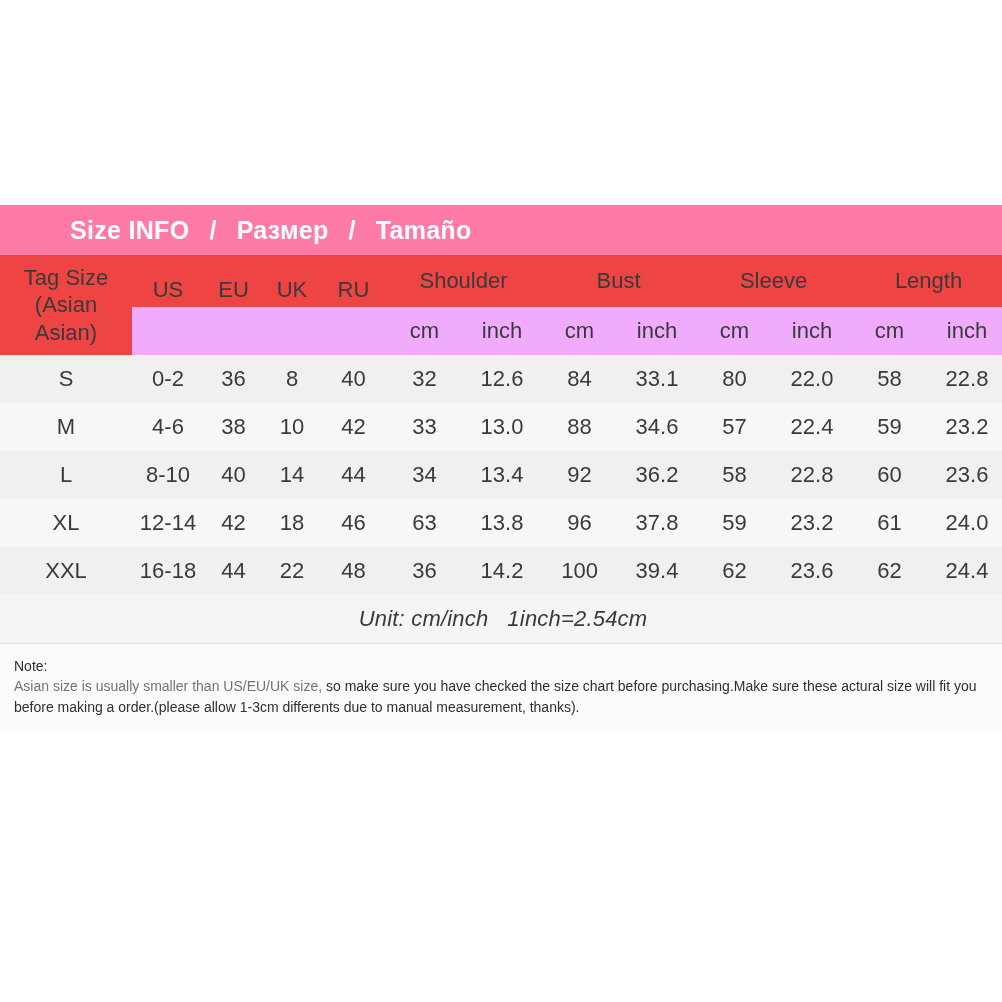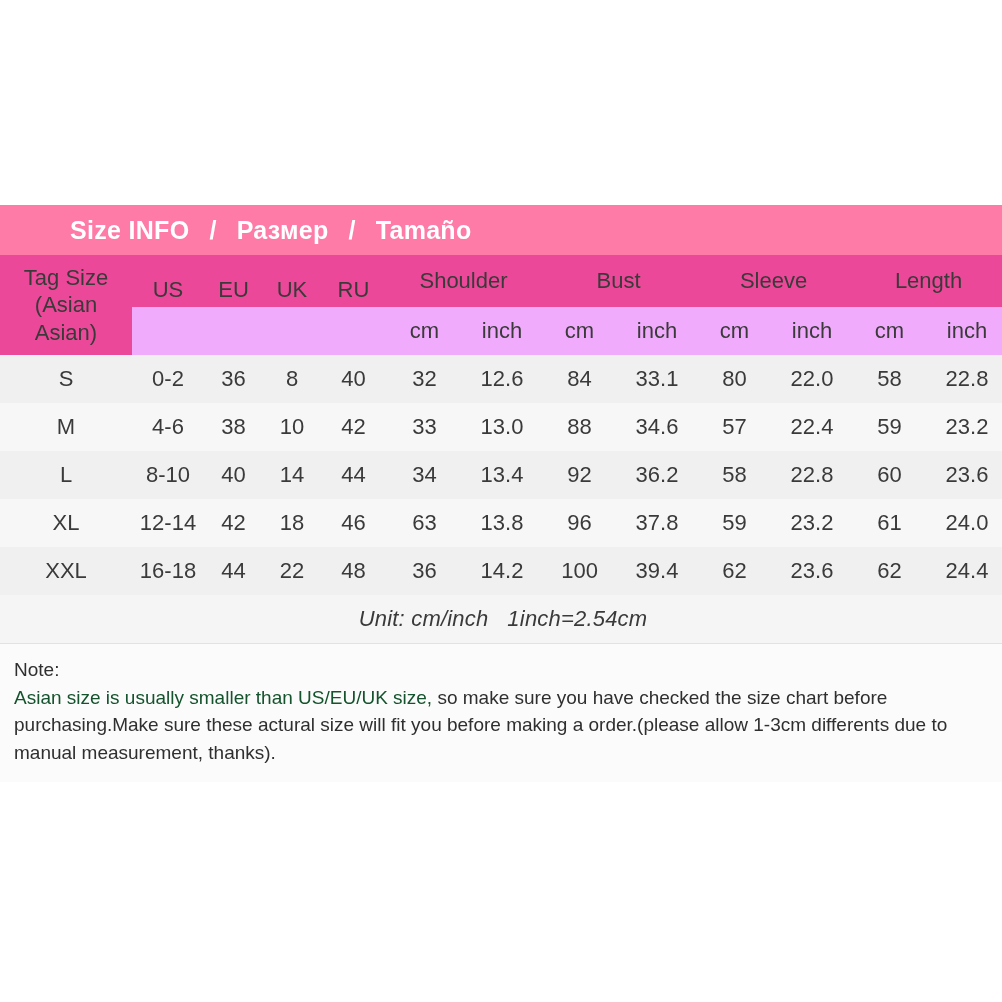--- a/index.html
+++ b/index.html
@@ -54,21 +54,21 @@
   }
   table.size-table td, table.size-table th {
     text-align: center;
     font-size: 22px;
     color: #3a3a3a;
     font-weight: normal;
     padding: 0;
     height: 48px;
   }
   .hdr-row td, .hdr-row th {
-    background: #ec4899;
+    background: #ef4444;
     font-weight: bold;
     color: #2f2f2f;
   }
   .hdr-sub td {
     background: #f0abfc;
     font-weight: bold;
     color: #2f2f2f;
     font-size: 21px;
     height: 46px;
   }
@@ -94,25 +94,25 @@
     font-style: italic;
   }
   
   .note-box {
     background: #fbfbfb;
     border-top: 1px solid #e2e2e2;
     padding: 12px 14px 16px 14px;
     box-sizing: border-box;
   }
   .note-line {
-    font-size: 19px;
+    font-size: 14px;
     color: #2f2f2f;
     line-height: 1.45;
   }
-  .note-red { color: #14532d; }
+  .note-red { color: #737373; }
   .col-size  { width: 132px; }
   .col-us    { width: 72px; }
   .col-eu    { width: 59px; }
   .col-uk    { width: 58px; }
   .col-ru    { width: 65px; }
   .col-m     { width: 77px; }
   .col-i     { width: 78px; }
 </style>
 </head>
 <body>

